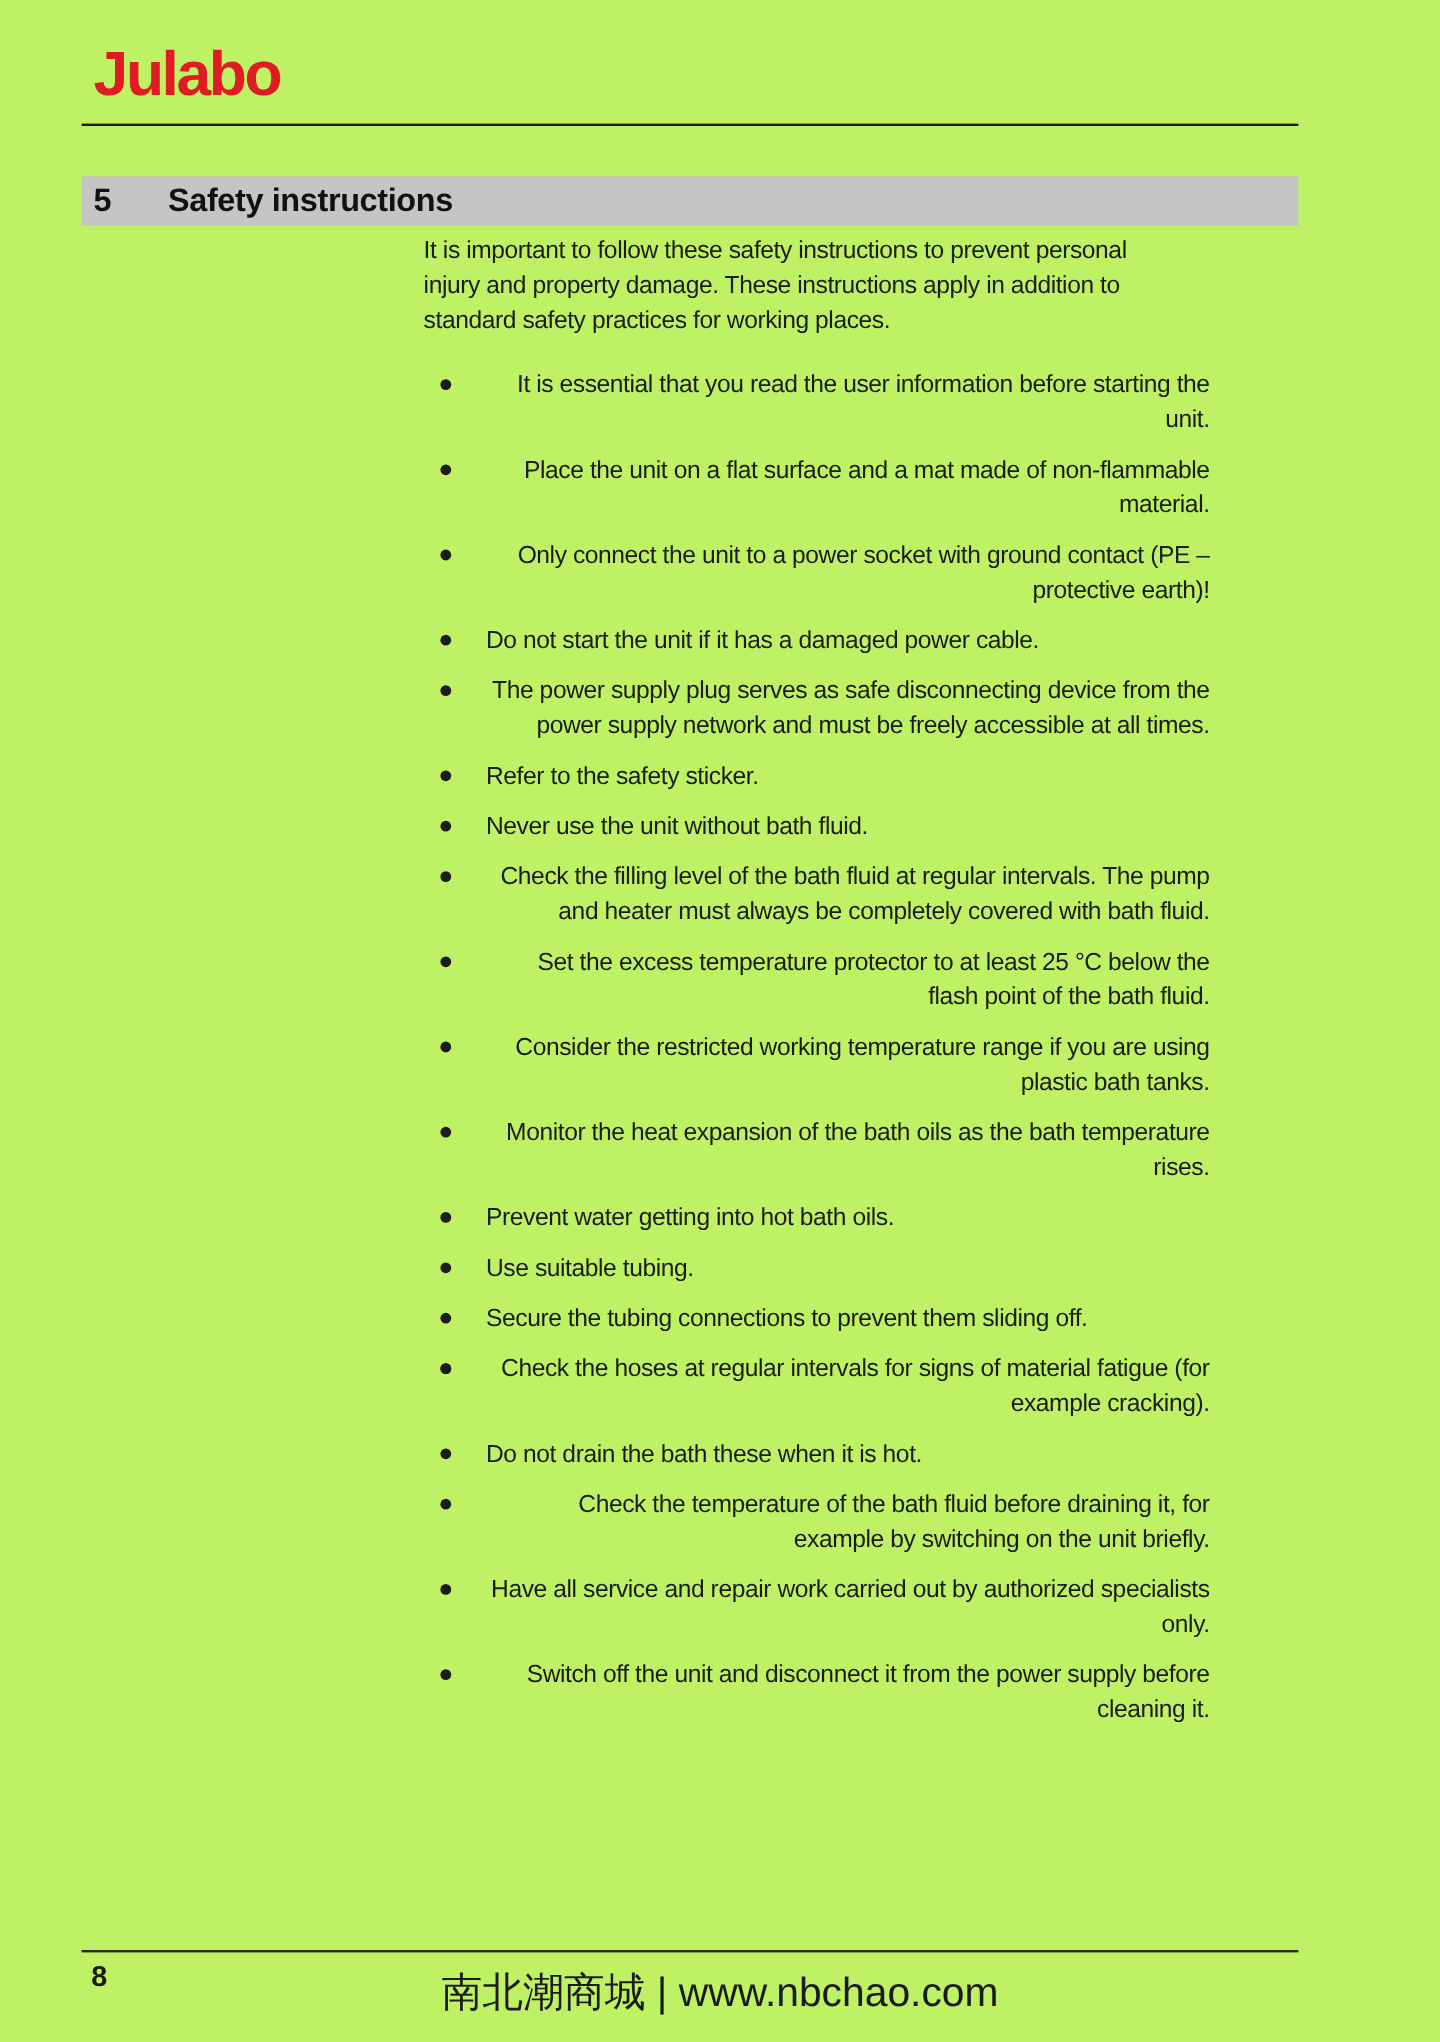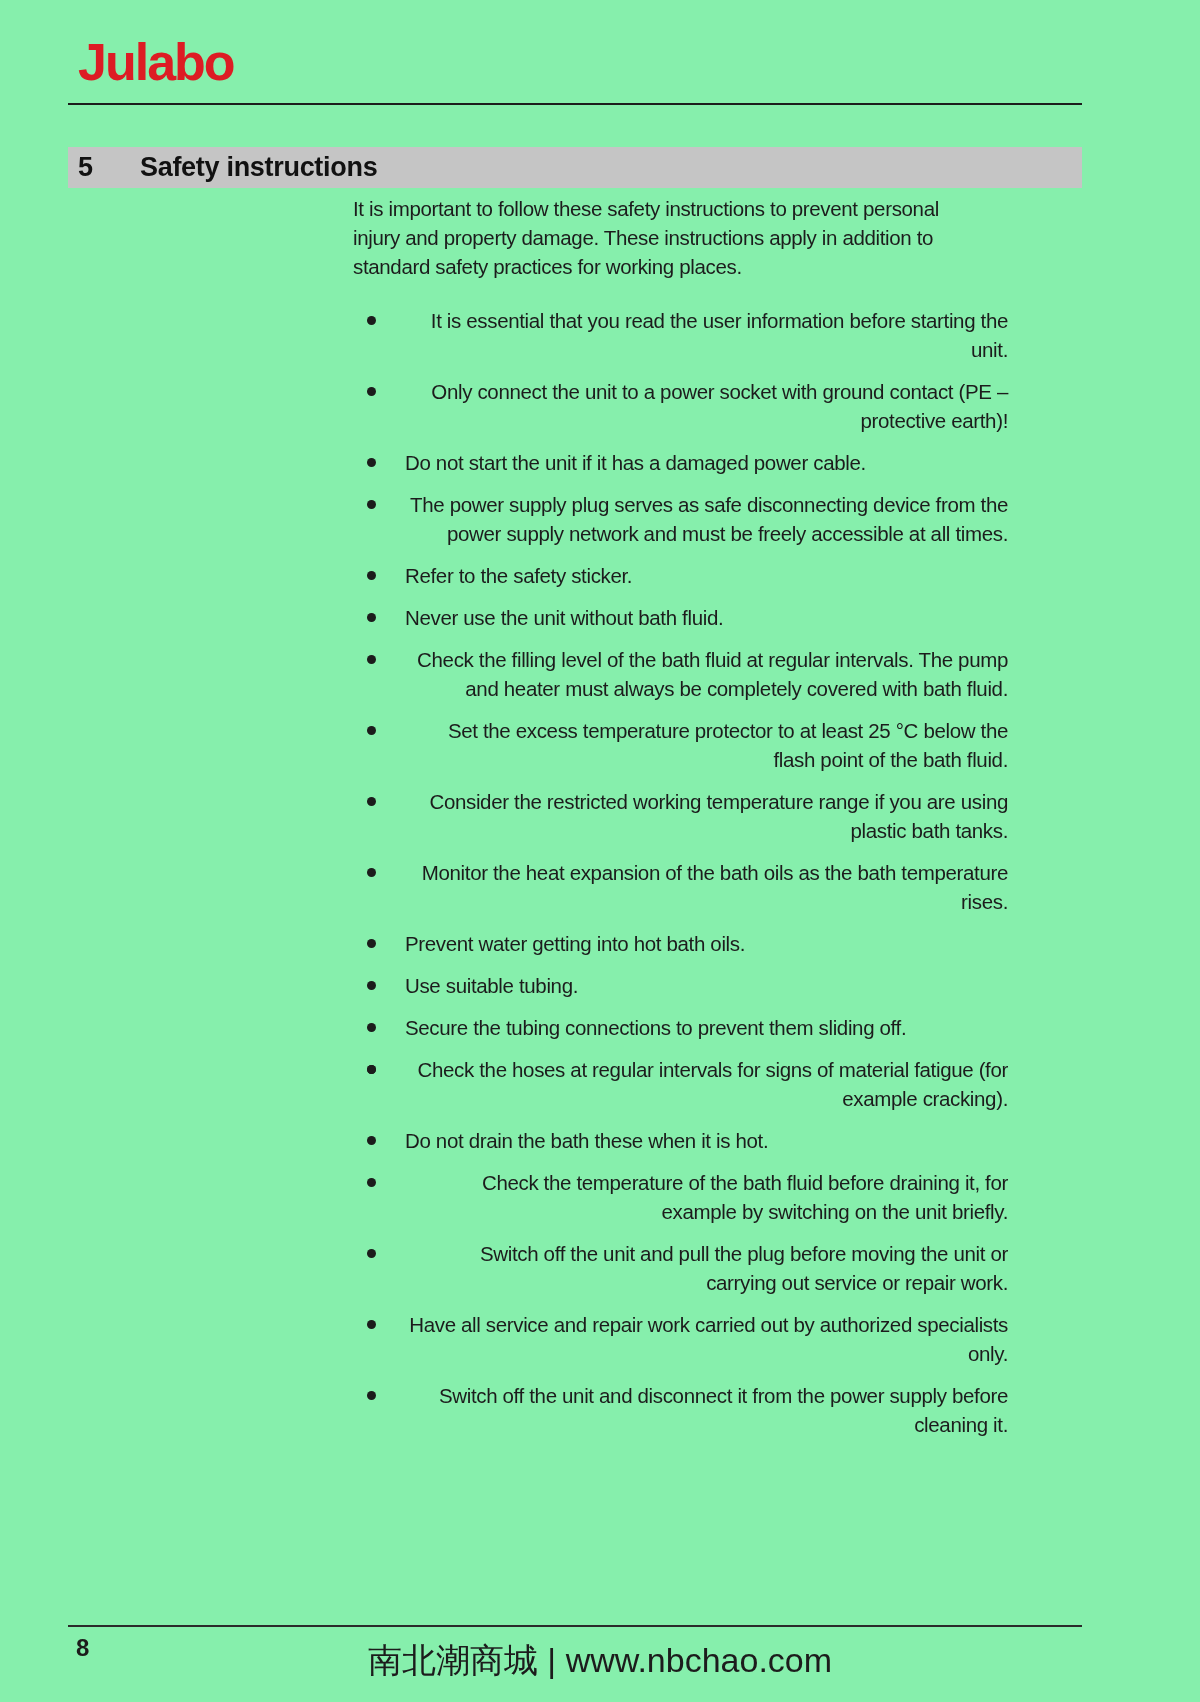--- a/index.html
+++ b/index.html
@@ -1,21 +1,21 @@
 <!DOCTYPE html>
 <html><head>
 <meta charset="utf-8">
 <style>
   * { margin: 0; padding: 0; box-sizing: border-box; }
   html, body { background: #ffffff; }
   .page {
     position: relative;
     width: 1200px;
     height: 1702px;
-    background: #86efac;
+    background: #bef264;
     font-family: "Liberation Sans", sans-serif;
     color: #1c1c1c;
     overflow: hidden;
   }
 
   
   .logo {
     position: absolute;
     left: 78px;
     top: 32px;
@@ -115,37 +115,37 @@
 
   <div class="section-header">
     <span class="section-number">5</span>
     <span class="section-title">Safety instructions</span>
   </div>
 
   <div class="content">
     <p class="intro">It is important to follow these safety instructions to prevent personal injury and property damage. These instructions apply in addition to standard safety practices for working places.</p>
     <ul class="bullets">
         <li><span class="dot"></span><span class="li-text">It is essential that you read the user information before starting the unit.</span></li>
+        <li><span class="dot"></span><span class="li-text">Place the unit on a flat surface and a mat made of non-flammable material.</span></li>
         <li><span class="dot"></span><span class="li-text">Only connect the unit to a power socket with ground contact (PE – protective earth)!</span></li>
         <li><span class="dot"></span><span class="li-text">Do not start the unit if it has a damaged power cable.</span></li>
         <li><span class="dot"></span><span class="li-text">The power supply plug serves as safe disconnecting device from the power supply network and must be freely accessible at all times.</span></li>
         <li><span class="dot"></span><span class="li-text">Refer to the safety sticker.</span></li>
         <li><span class="dot"></span><span class="li-text">Never use the unit without bath fluid.</span></li>
         <li><span class="dot"></span><span class="li-text">Check the filling level of the bath fluid at regular intervals. The pump and heater must always be completely covered with bath fluid.</span></li>
         <li><span class="dot"></span><span class="li-text">Set the excess temperature protector to at least 25 °C below the flash point of the bath fluid.</span></li>
         <li><span class="dot"></span><span class="li-text">Consider the restricted working temperature range if you are using plastic bath tanks.</span></li>
         <li><span class="dot"></span><span class="li-text">Monitor the heat expansion of the bath oils as the bath temperature rises.</span></li>
         <li><span class="dot"></span><span class="li-text">Prevent water getting into hot bath oils.</span></li>
         <li><span class="dot"></span><span class="li-text">Use suitable tubing.</span></li>
         <li><span class="dot"></span><span class="li-text">Secure the tubing connections to prevent them sliding off.</span></li>
         <li><span class="dot"></span></li>
         <li><span class="dot"></span><span class="li-text">Check the hoses at regular intervals for signs of material fatigue (for example cracking).</span></li>
         <li><span class="dot"></span><span class="li-text">Do not drain the bath these when it is hot.</span></li>
         <li><span class="dot"></span><span class="li-text">Check the temperature of the bath fluid before draining it, for example by switching on the unit briefly.</span></li>
-        <li><span class="dot"></span><span class="li-text">Switch off the unit and pull the plug before moving the unit or carrying out service or repair work.</span></li>
         <li><span class="dot"></span><span class="li-text">Have all service and repair work carried out by authorized specialists only.</span></li>
         <li><span class="dot"></span><span class="li-text">Switch off the unit and disconnect it from the power supply before cleaning it.</span></li>
       </ul>
   </div>
 
   <div class="footer-rule"></div>
   <span class="page-number">8</span>
   <div class="watermark">南北潮商城 | www.nbchao.com</div>
 
 </div>

